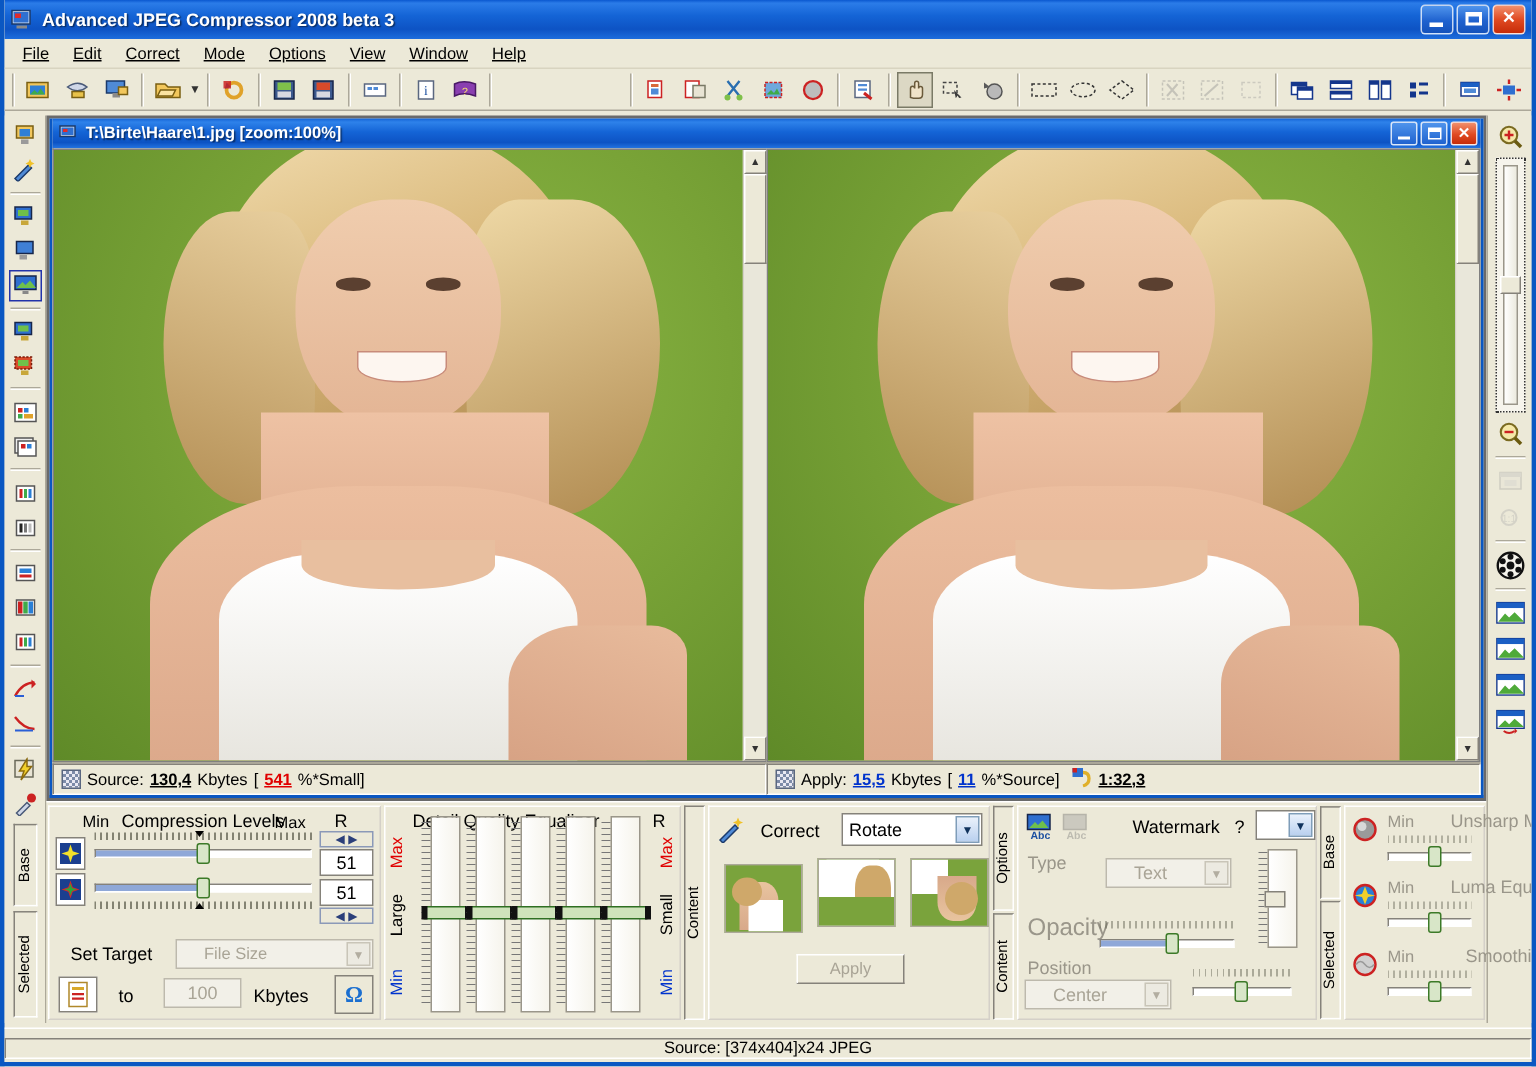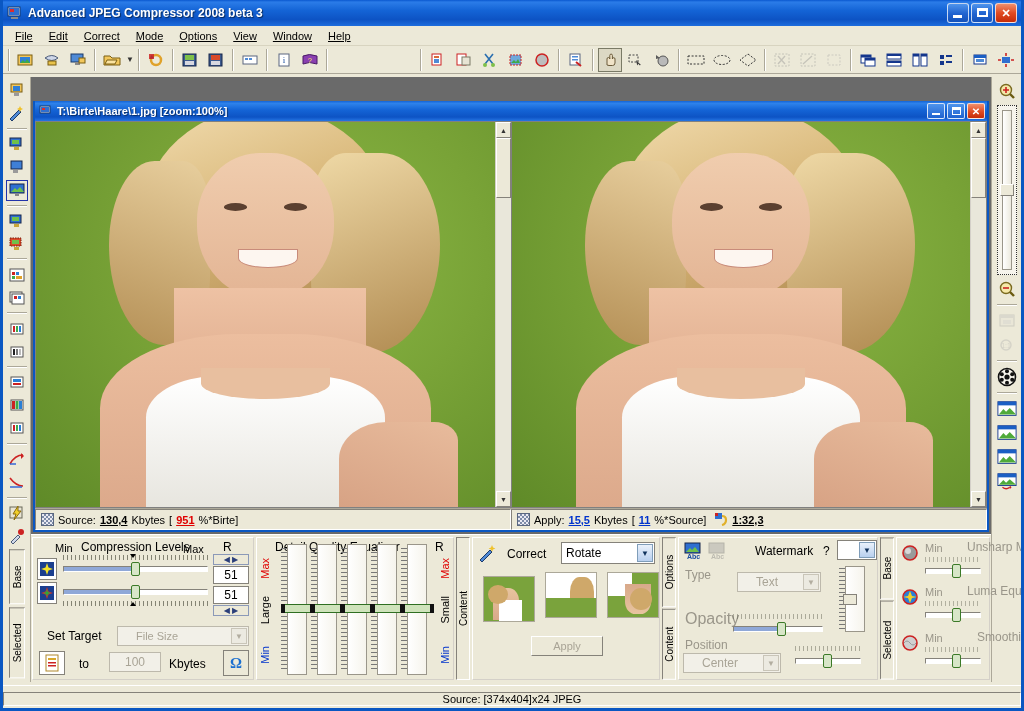--- a/index.html
+++ b/index.html
@@ -113,21 +113,20 @@
     flex: 1 1 auto; min-height: 0;
     background: #6a6a6a;
     padding: 2px;
     display:flex;
   }
   .mdi-win {
     flex: 1 1 auto;
     border: 2px solid #0a57c2; border-top: none;
     display: flex; flex-direction: column; min-width: 0;
     background: #ece9d8;
-    margin-top: 22px;
   }
   .mdi-title {
     height: 20px;
     background: linear-gradient(to bottom,#1464d6 0%, #2e82ea 12%, #1464d6 45%, #0d53c4 80%, #2575e2 100%);
     display:flex; align-items:center; color:#fff; padding-left: 4px;
   }
   .mdi-title .m-icon { width:14px; height:14px; margin-right:4px; }
   .mdi-title .m-text { flex:1 1 auto; font-size:11px; font-weight:bold; text-shadow:1px 1px 1px rgba(0,0,0,.5); white-space:nowrap; overflow:hidden;}
   .mwinbtn { width:18px; height:16px; border:1px solid rgba(255,255,255,.8); border-radius:2px;
              background: linear-gradient(to bottom,#4f94ec,#1f62cf); margin-right:2px; position:relative;}
@@ -769,22 +768,22 @@
             </div>
           </div>
 
           <div class="infostrip">
             <div class="info-cell">
               <span class="chk-icon"></span>
               <span>Source:</span>
               <span class="b">130,4</span>
               <span>Kbytes</span>
               <span>[</span>
-                <span class="b red">951</span>
-                <span>%*Birte]</span>
+                <span class="b red">541</span>
+                <span>%*Small]</span>
             </div>
             <div class="info-cell">
               <span class="chk-icon"></span>
               <span>Apply:</span>
               <span class="b blue">15,5</span>
               <span>Kbytes</span>
               <span>[</span>
                 <span class="b blue">11</span>
                 <span>%*Source]</span>
               <span style="margin-left:4px">

